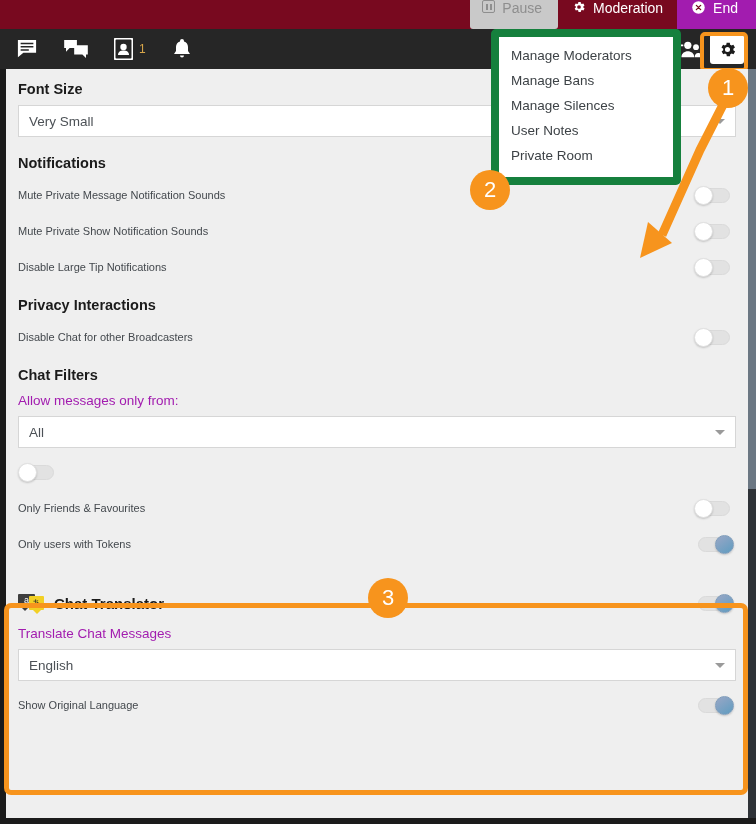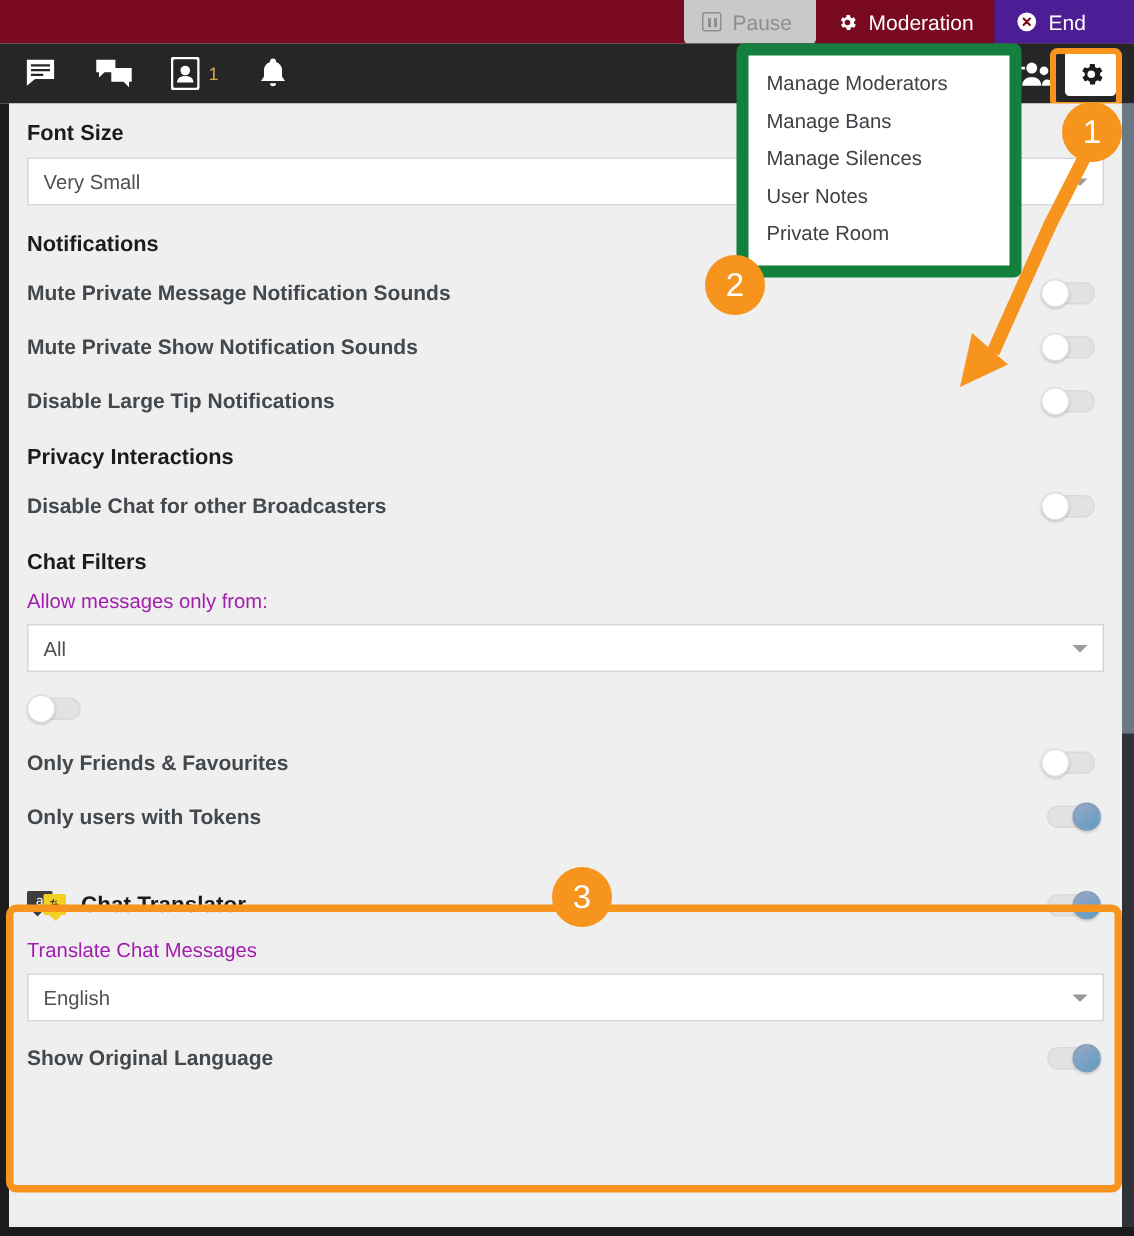--- a/index.html
+++ b/index.html
@@ -18,35 +18,35 @@
 
   
   .topbar {
     position: absolute; top: 0; left: 0;
     width: 756px; height: 29px;
     background: #78091f;
     display: flex; justify-content: flex-end; align-items: flex-start;
   }
   .topbtn {
     height: 29px;
-    display: flex; align-items: center; gap: 7px;
+    display: flex; gap: 7px;
     padding: 0 14px;
     font-size: 14px;
     color: #ffffff;
     cursor: pointer;
     user-select: none;
   }
   .topbtn.pause {
     background: #c9c9c9;
     color: #8e8e8e;
     border-radius: 0 0 3px 3px;
     padding: 0 16px 0 12px;
   }
   .topbtn.moderation { background: #78091f; }
-  .topbtn.end { background: #4c1d95; padding-right: 32px; }
+  .topbtn.end { background: #a21caf; padding-right: 18px; }
   .pause-glyph {
     width: 13px; height: 13px;
     border: 1.5px solid #8e8e8e;
     border-radius: 2px;
     display: inline-flex; align-items: center; justify-content: center;
     gap: 1.5px;
   }
   .pause-glyph i { width: 2px; height: 6px; background: #8e8e8e; display: block; }
   .gear-sm { width: 14px; height: 14px; display: block; }
   .xcirc { width: 15px; height: 15px; display: block; }
@@ -108,21 +108,21 @@
     width: 0; height: 0;
     border-left: 5px solid transparent;
     border-right: 5px solid transparent;
     border-top: 5px solid #9a9a9a;
   }
   .row {
     display: flex; align-items: center;
     min-height: 36px;
     padding: 0 14px 0 12px;
   }
-  .row .lbl { font-size: 14px; color: #43484d; flex: 1; font-weight: bold; }
+  .row .lbl { font-size: 11px; color: #43484d; flex: 1; }
 
   
   .toggle { position: relative; width: 40px; height: 18px; cursor: pointer; flex: 0 0 auto; }
   .toggle .track {
     position: absolute; top: 2px; left: 4px;
     width: 32px; height: 15px;
     background: #e2e2e2;
     border: 1px solid #dadada;
     border-radius: 8px;
   }

